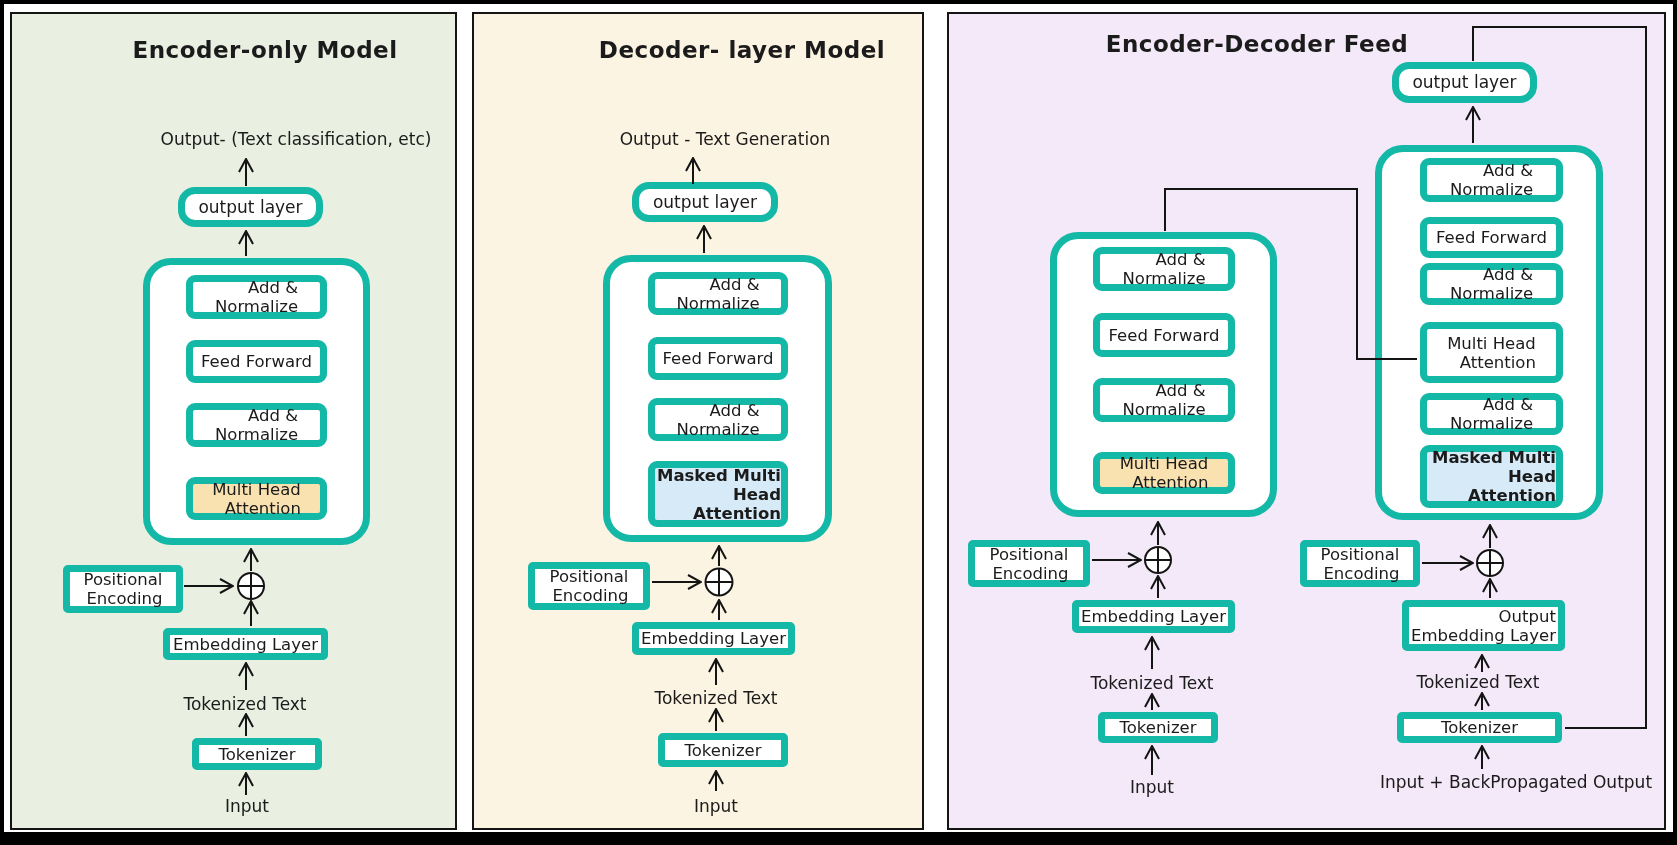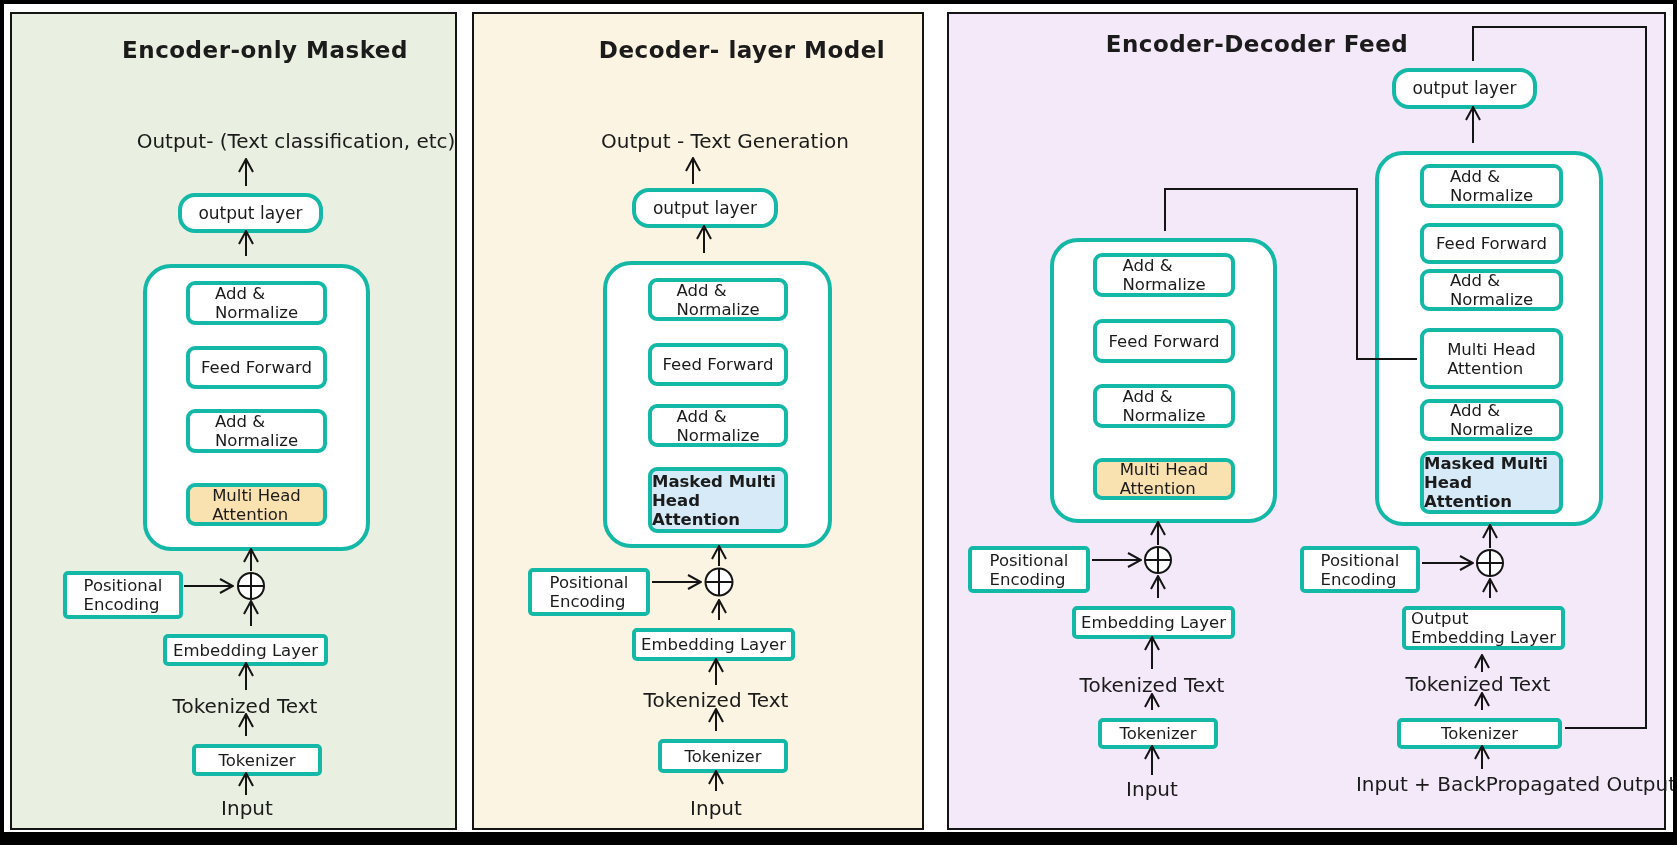--- a/index.html
+++ b/index.html
@@ -14,43 +14,43 @@
   }
   .panel.p1 { left:10px;  width:447px; background:#e9efe1; }
   .panel.p2 { left:472px; width:452px; background:#fbf4e2; }
   .panel.p3 { left:947px; width:719px; background:#f3e9f8; }
   .ttl {
     position:absolute; transform:translateX(-50%); white-space:nowrap;
     font-size:23px; font-weight:bold; letter-spacing:0.5px;
   }
   .lbl {
     position:absolute; transform:translateX(-50%); white-space:nowrap;
-    font-size:20px; text-align:left;
+    font-size:17px; text-align:left;
   }
   .box {
     position:absolute; box-sizing:border-box; background:#ffffff;
-    border:4px solid #14b8a6; display:flex; align-items:center; justify-content:center;
-    text-align:left; white-space:pre-line; font-size:16.5px; line-height:19px;margin-top:6px;
+    border:7px solid #14b8a6; display:flex; align-items:center; justify-content:center;
+    text-align:right; white-space:pre-line; font-size:16.5px; line-height:19px;
   }
   .pill    { border-radius:17px; font-size:17px; }
   .holder  { border-radius:28px; }
   .stackbox{ border-radius:9px; }
   .rectbox { border-radius:5px; }
   .fill-orange { background:#f9e2b0; }
   .fill-blue   { background:#d6eaf8;font-weight:bold; }
   svg.wires { position:absolute; left:0; top:0; pointer-events:none; }
 </style>
 </head>
 <body>
 
 <div class="canvas">
 
   <section>
     <div class="panel p1"></div>
-    <div class="ttl" style="left:265px; top:37px;">Encoder-only Masked</div>
+    <div class="ttl" style="left:265px; top:37px;">Encoder-only Model</div>
     <div class="lbl" style="left:296px; top:129px;">Output- (Text classification, etc)</div>
     <div class="box pill" style="left:178px; top:187px; width:145px; height:40px;">output layer</div>
     <div class="box holder" style="left:143px; top:258px; width:227px; height:287px;"></div>
     <div class="box stackbox" style="left:186px; top:275px; width:141px; height:44px;">Add &amp;
 Normalize</div>
     <div class="box stackbox" style="left:186px; top:340px; width:141px; height:43px;">Feed Forward</div>
     <div class="box stackbox" style="left:186px; top:403px; width:141px; height:44px;">Add &amp;
 Normalize</div>
     <div class="box stackbox fill-orange" style="left:186px; top:477px; width:141px; height:43px;">Multi Head
 Attention</div>
@@ -110,21 +110,21 @@
     <div class="box stackbox" style="left:1420px; top:263px; width:143px; height:42px;">Add &amp;
 Normalize</div>
     <div class="box stackbox" style="left:1420px; top:322px; width:143px; height:61px;">Multi Head
 Attention</div>
     <div class="box stackbox" style="left:1420px; top:393px; width:143px; height:42px;">Add &amp;
 Normalize</div>
     <div class="box stackbox fill-blue" style="left:1420px; top:445px; width:143px; height:63px;">Masked Multi
 Head Attention</div>
     <div class="box rectbox" style="left:1300px; top:540px; width:120px; height:47px;">Positional
 Encoding</div>
-    <div class="box rectbox" style="left:1402px; top:600px; width:163px; height:44px;">Output
+    <div class="box rectbox" style="left:1402px; top:600px; width:163px; height:51px;">Output
 Embedding Layer</div>
     <div class="lbl" style="left:1478px; top:672px;">Tokenized Text</div>
     <div class="box rectbox" style="left:1397px; top:712px; width:165px; height:31px;">Tokenizer</div>
     <div class="lbl" style="left:1516px; top:772px;">Input + BackPropagated Output</div>
   </section>
 
   <svg class="wires" width="1677" height="845" viewBox="0 0 1677 845">
     <defs>
       <marker id="ah" viewBox="0 0 16 18" refX="15" refY="9" markerWidth="16" markerHeight="18" orient="auto" markerUnits="userSpaceOnUse">
         <path d="M2,2 L15,9 L2,16" fill="none" stroke="#141414" stroke-width="2"></path>

